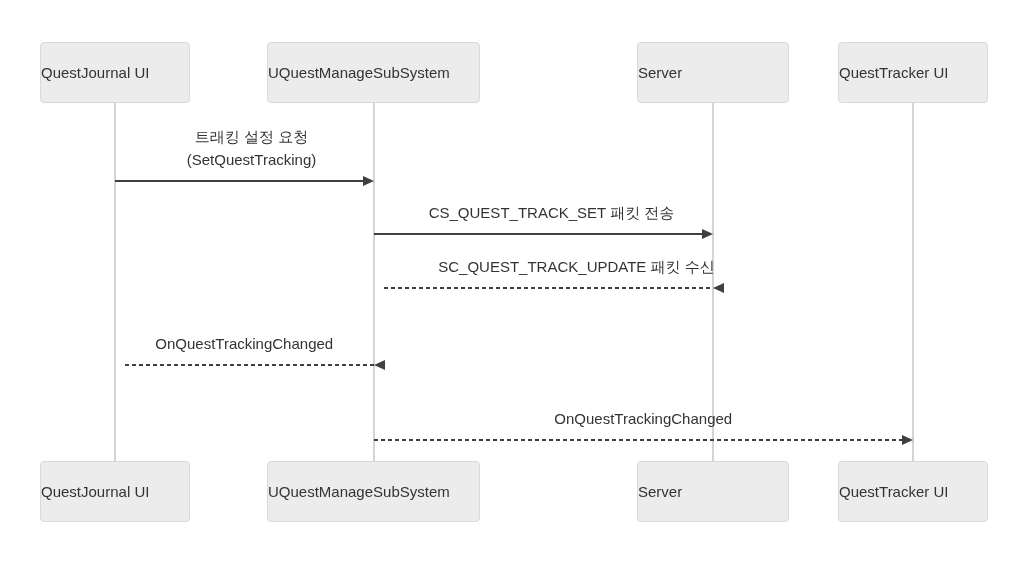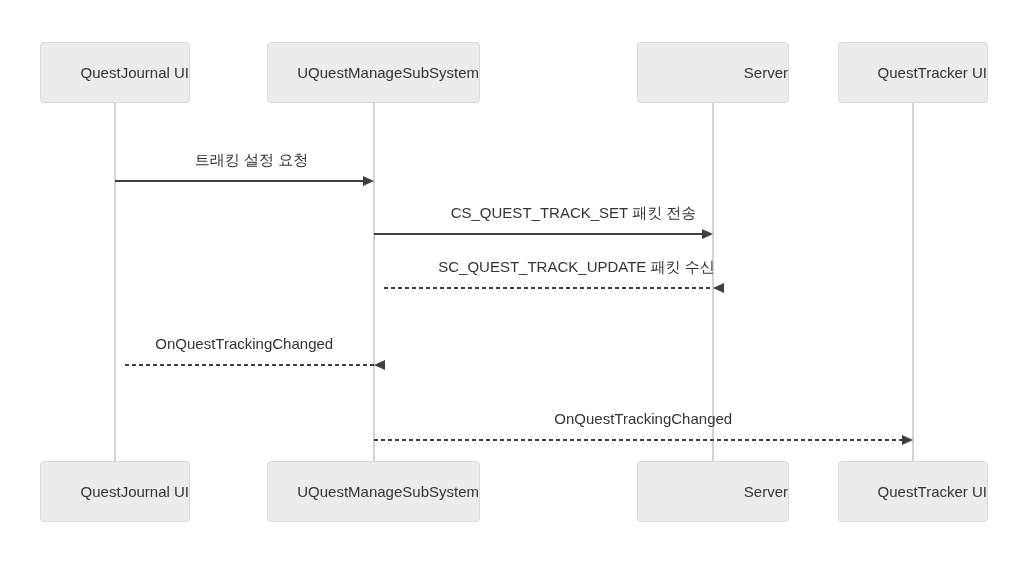--- a/index.html
+++ b/index.html
@@ -17,21 +17,21 @@
     overflow: hidden;
   }
   .actor-box {
     position: absolute;
     box-sizing: border-box;
     background: var(--actor-fill, #ececec);
     border: 1px solid var(--actor-border, #d9d9d9);
     border-radius: 4px;
     display: flex;
     align-items: center;
-    justify-content: flex-end;
+    justify-content: flex-start;
     font-size: 15px;
     color: var(--text, #333333);
     white-space: nowrap;
   }
   .lifeline {
     position: absolute;
     width: 2px;
     background: var(--lifeline, #d4d4d4);
   }
   .msg-line {
@@ -92,24 +92,25 @@
     <div class="actor-box" style="left: 838px; top: 42px; width: 150px; height: 61px;">
       <span>QuestTracker UI</span>
     </div>
     <div class="actor-box" style="left: 838px; top: 461px; width: 150px; height: 61px;">
       <span>QuestTracker UI</span>
     </div>
     <div class="msg-line solid" style="left: 115px; top: 180px; width: 248.5px; margin-left: 0px;"></div>
     <div class="arrow-head right" style="left: 362.5px; top: 176px;"></div>
     <div class="msg-label" style="left: 115px; width: 273px; bottom: 395px;">
       <div>트래킹 설정 요청</div>
+      <div>(SetQuestTracking)</div>
     </div>
     <div class="msg-line solid" style="left: 373.5px; top: 233px; width: 329.5px; margin-left: 0px;"></div>
     <div class="arrow-head right" style="left: 702px; top: 229px;"></div>
-    <div class="msg-label" style="left: 374px; width: 399px; bottom: 342px;">
+    <div class="msg-label" style="left: 352px; width: 399px; bottom: 342px;">
       <div>CS_QUEST_TRACK_SET 패킷 전송</div>
     </div>
     <div class="msg-line dashed" style="left: 373.5px; top: 287px; width: 329.5px; margin-left: 10px;"></div>
     <div class="arrow-head left" style="left: 713px; top: 283px;"></div>
     <div class="msg-label" style="left: 373.5px; width: 406px; bottom: 288px;">
       <div>SC_QUEST_TRACK_UPDATE 패킷 수신</div>
     </div>
     <div class="msg-line dashed" style="left: 115px; top: 364px; width: 248.5px; margin-left: 10px;"></div>
     <div class="arrow-head left" style="left: 373.5px; top: 360px;"></div>
     <div class="msg-label" style="left: 115px; width: 258.5px; bottom: 211px;">

